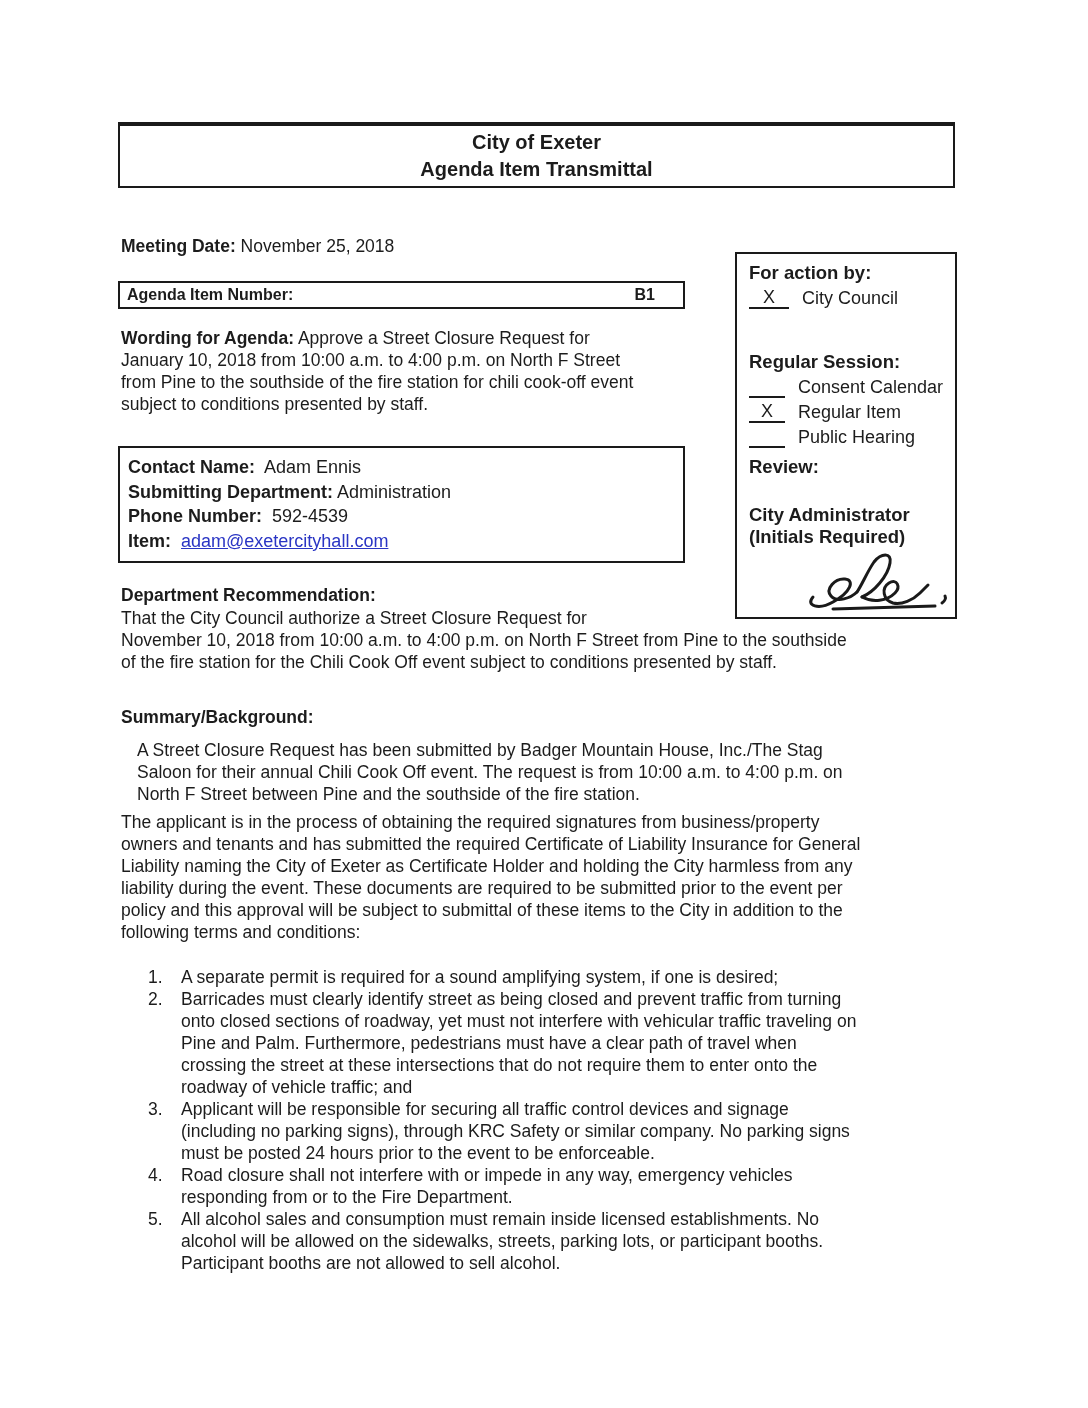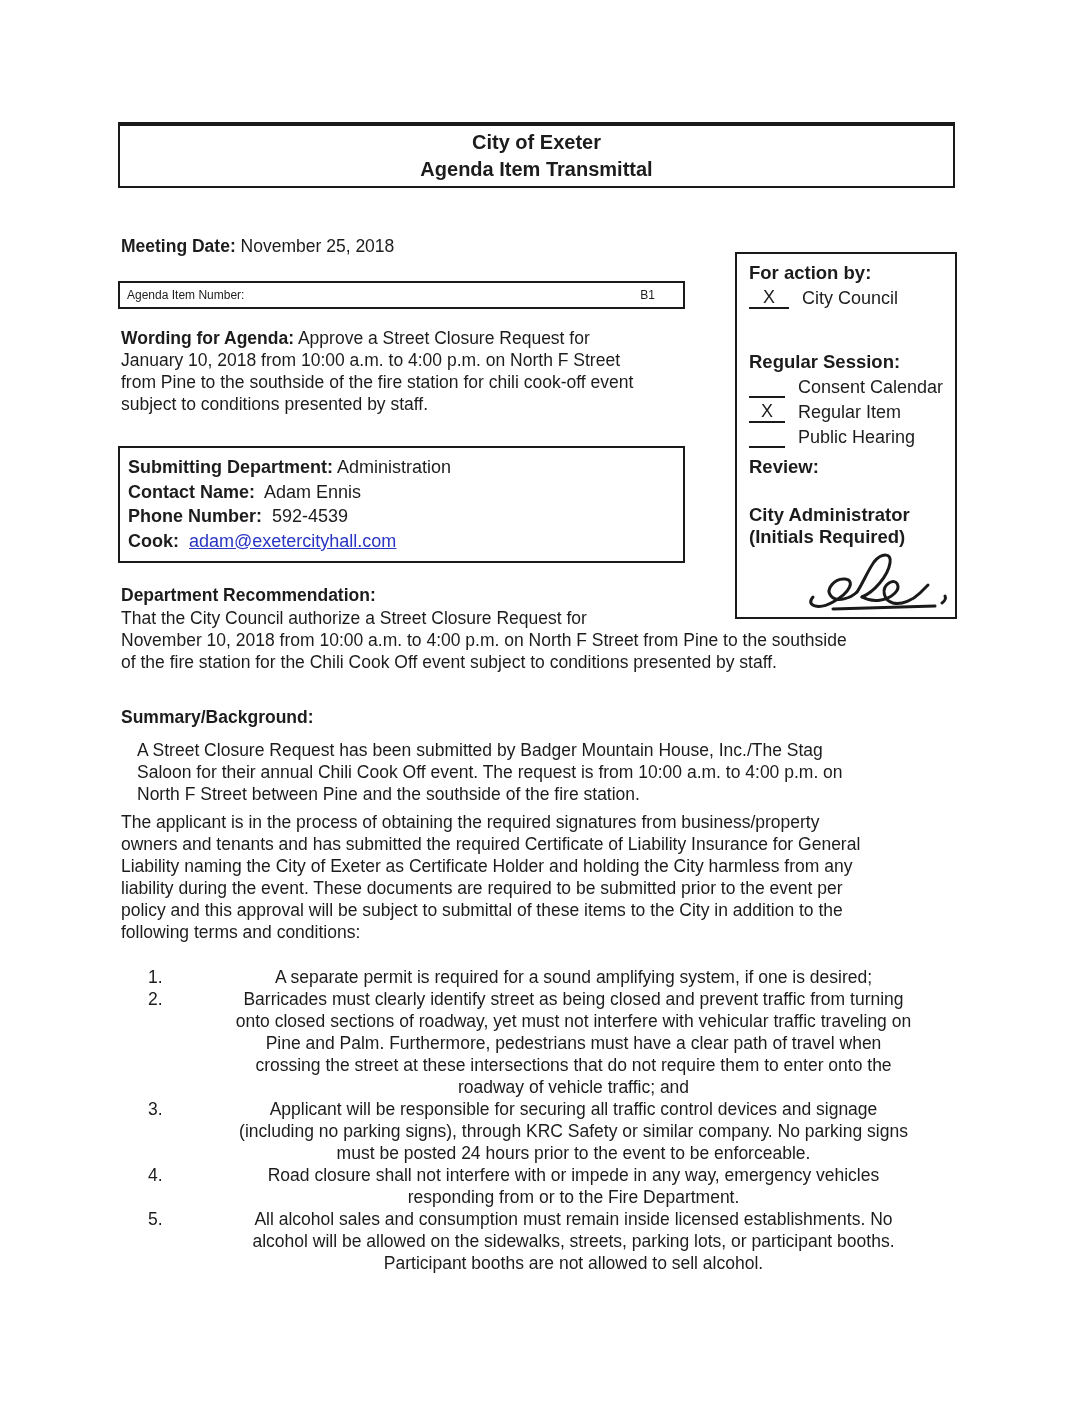--- a/index.html
+++ b/index.html
@@ -20,21 +20,21 @@
   }
 
   
   .meeting-date { position:absolute; left:121px; top:235px; }
 
   
   .agenda-box {
     position:absolute; left:118px; top:281px; width:567px; height:28px;
     box-sizing:border-box; border:2px solid #1a1a1a;
     display:flex; align-items:center; justify-content:space-between;
-    padding:0 28px 0 7px; font-weight:normal; font-size:12px;
+    padding:0 28px 0 7px; font-weight:bold; font-size:16px;
   }
 
   
   .wording { position:absolute; left:121px; top:327px; width:640px; margin:0; }
 
   
   .submit-box {
     position:absolute; left:118px; top:446px; width:567px; height:117px;
     box-sizing:border-box; border:2px solid #1a1a1a;
     padding:7px 10px 0 8px; line-height:24.5px; font-size:18px;
@@ -62,21 +62,21 @@
   
   .rec-heading  { position:absolute; left:121px; top:584px; font-weight:bold; }
   .rec-text     { position:absolute; left:121px; top:607px; width:850px; margin:0; }
   .sum-heading  { position:absolute; left:121px; top:700px; font-weight:bold;margin-top:6px; }
   .sum-para1    { position:absolute; left:121px; top:723px; width:850px; margin:16px; }
   .sum-para2    { position:absolute; left:121px; top:811px; width:855px; margin:0; }
 
   .conditions   { position:absolute; left:121px; top:966px; width:860px; }
   .cond-item    { display:flex; padding-left:27px; }
   .cond-num     { width:33px; flex:none; }
-  .cond-text    { width:785px;text-align:center; }
+  .cond-text    { width:785px; }
 </style>
 </head>
 <body>
 
 <div class="page">
 
   <div class="header-box">
     <div>City of Exeter</div>
     <div>Agenda Item Transmittal</div>
   </div>
@@ -87,24 +87,24 @@
     <span>Agenda Item Number:</span>
     <span>B1</span>
   </div>
 
   <p class="wording pre"><span class="bold">Wording for Agenda:</span><span> Approve a Street Closure Request for
 January 10, 2018 from 10:00 a.m. to 4:00 p.m. on North F Street
 from Pine to the southside of the fire station for chili cook-off event
 subject to conditions presented by staff.</span></p>
 
   <div class="submit-box">
+    <div><span class="bold">Contact Name:</span>&nbsp; <span>Adam Ennis</span></div>
     <div><span class="bold">Submitting Department:</span> <span>Administration</span></div>
-    <div><span class="bold">Contact Name:</span>&nbsp; <span>Adam Ennis</span></div>
     <div><span class="bold">Phone Number:</span>&nbsp; <span>592-4539</span></div>
-    <div><span class="bold">Cook:</span>&nbsp; <a class="email-link" href="#">adam@exetercityhall.com</a></div>
+    <div><span class="bold">Item:</span>&nbsp; <a class="email-link" href="#">adam@exetercityhall.com</a></div>
   </div>
 
   <div class="action-box">
     <div class="action-heading">For action by:</div>
     <div class="mark-row">
       <span class="mark wide">X</span>
       <span>City Council</span>
     </div>
     <div class="action-heading session-heading">Regular Session:</div>
     <div class="mark-row">

